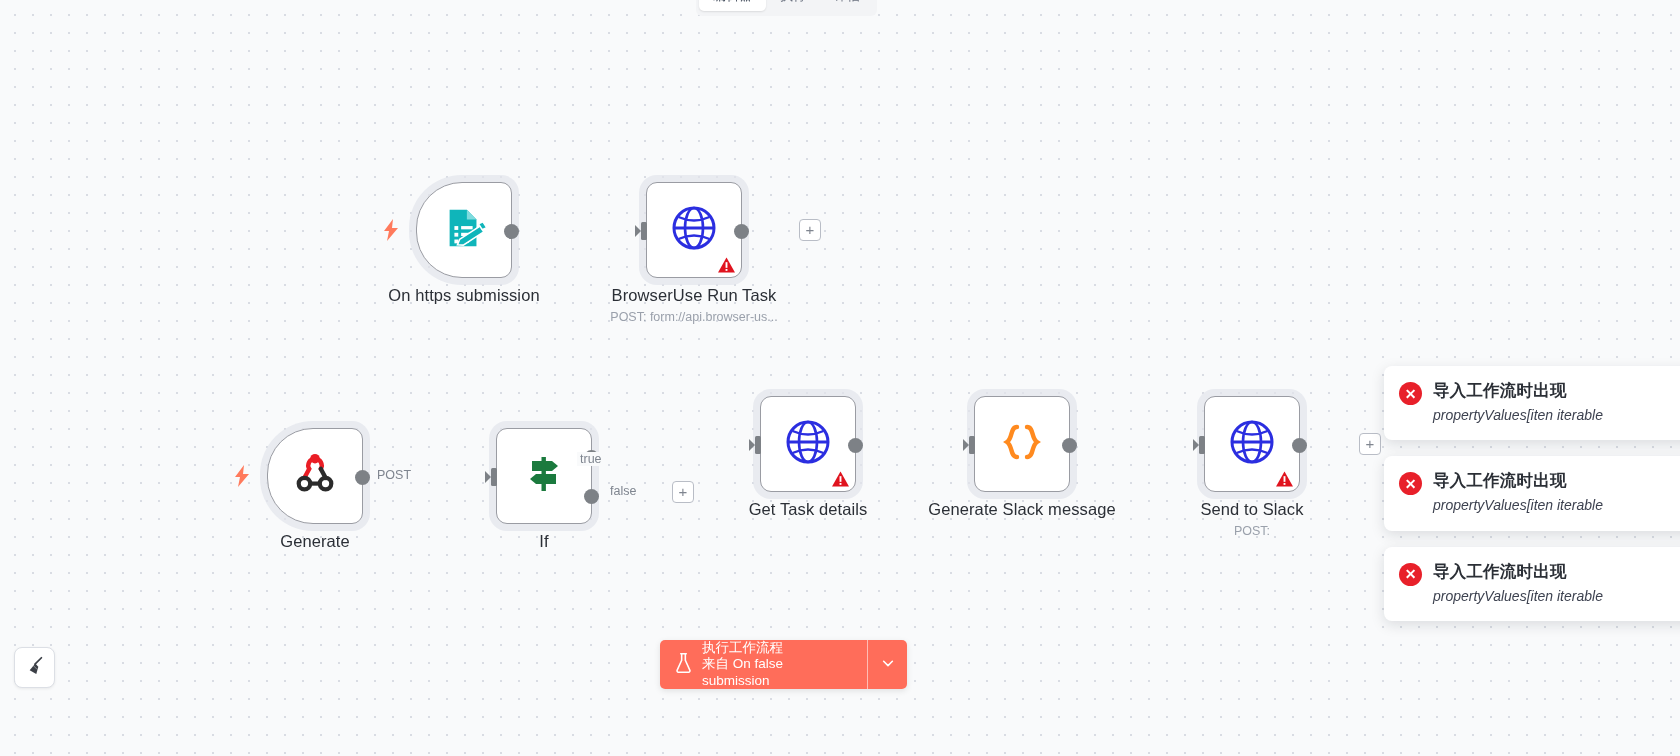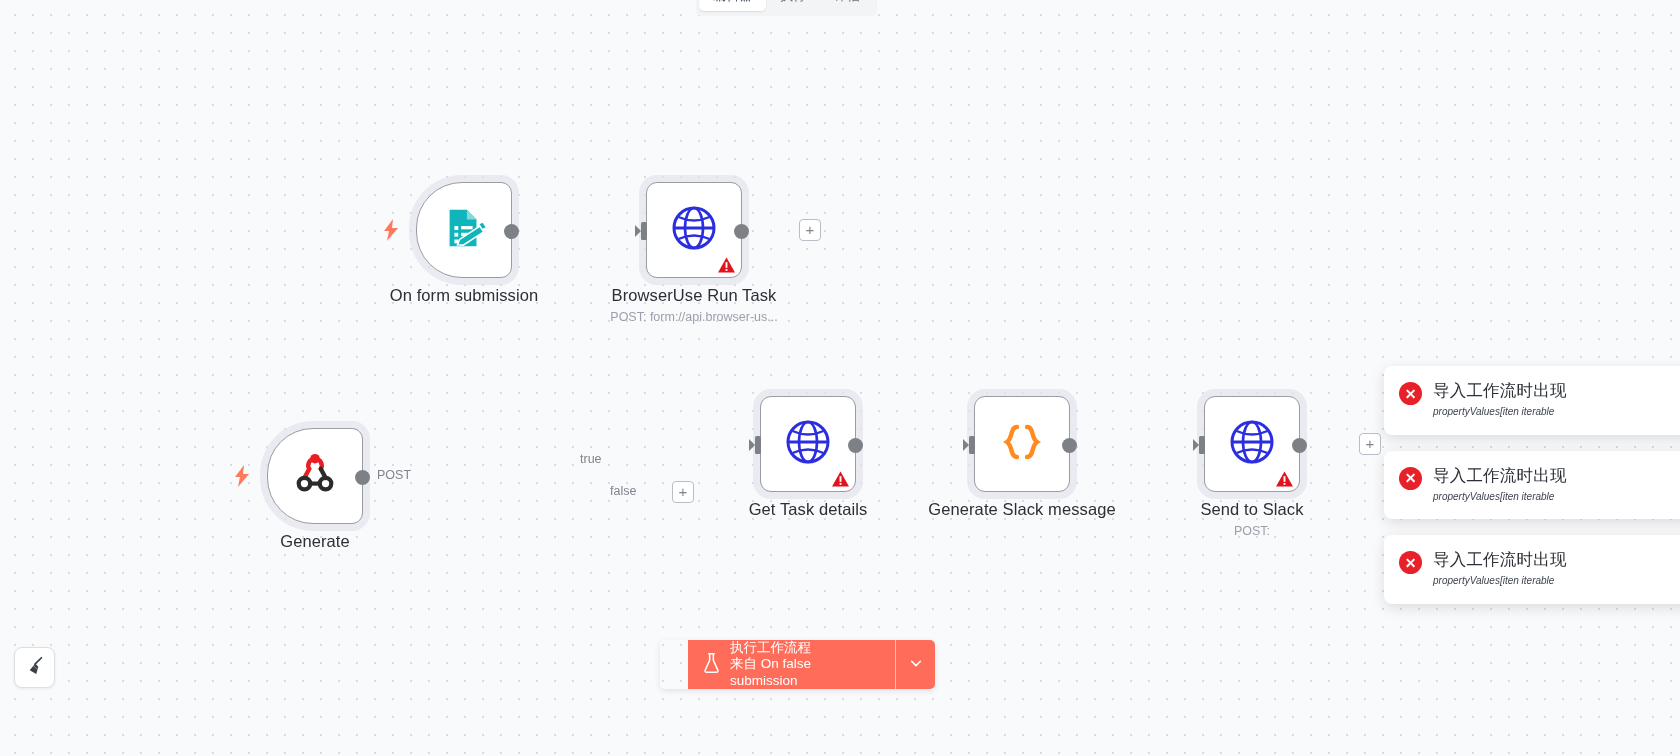--- a/index.html
+++ b/index.html
@@ -102,21 +102,20 @@
     position:absolute; left:660px; top:640px;
     height:49px; display:flex; z-index:30;
     border-radius:5px; overflow:hidden;
     box-shadow:0 2px 6px rgba(0,0,0,.10);
   }
   #execmain {
     background:#ff6d5a; color:#fff;
     display:flex; align-items:center; gap:9px;
     padding:0 18px 0 14px;
     width:207px;
-    margin-left:28px;
   }
   #execmain .txt { line-height:1.22; }
   #execmain .l1 { font-size:13.5px; }
   #execmain .l2 { font-size:13.5px; }
   #execcaret {
     width:40px; background:#ff6d5a; color:#fff;
     display:flex; align-items:center; justify-content:center;
     border-left:1px solid rgba(255,255,255,.55);
   }
 
@@ -144,25 +143,25 @@
     overflow:hidden;
   }
   .toast .xicon {
     flex:0 0 auto; width:23px; height:23px; border-radius:50%;
     background:#e8202a; color:#fff; font-size:14px; font-weight:bold;
     display:flex; align-items:center; justify-content:center;
     margin-top:2px;
   }
   .toast .tbody { min-width:0; }
   .toast .ttitle {
-    font-size:16.5px; font-weight:normal; color:#2b2f36;
+    font-size:16.5px; font-weight:bold; color:#2b2f36;
     white-space:nowrap; letter-spacing:.2px;
   }
   .toast .tmsg {
-    font-size:10px; font-style:italic; color:#3d4250;
+    font-size:14px; font-style:italic; color:#3d4250;
     line-height:1.45; margin-top:3px;
     word-break:break-all;
   }
 </style>
 </head>
 <body>
 
 <div id="canvas">
 
   <svg id="edges">
@@ -203,21 +202,21 @@
           <rect x="14" y="36" width="4" height="4" fill="#fff"></rect>
           <rect x="21" y="36" width="8" height="3.4" fill="#fff"></rect>
           <g transform="translate(22,14) rotate(12)">
             <path d="M2 22 L20 4 l5 5 L7 27 L1 28 z" fill="#0fb5ba" stroke="#fff" stroke-width="1.6"></path>
             <path d="M18 2 l4 -3 l5 5 l-4 3 z" fill="#0fb5ba" stroke="#fff" stroke-width="1.4"></path>
           </g>
         </svg>
       </span>
       <div class="outdot"></div>
     </div>
-    <div class="nlabel">On form submission</div>
+    <div class="nlabel">On https submission</div>
   </div>
 
   <div class="node" style="left:646px; top:182px;">
     <div class="nbox std">
       <span class="inarrow">
         <svg width="12" height="30" viewBox="0 0 12 30">
           <rect x="6" y="6" width="6" height="18" rx="1.5" fill="#7d8186"></rect>
           <path d="M0 9 L6 15 L0 21 z" fill="#7d8186"></path>
         </svg>
       </span>
@@ -262,20 +261,40 @@
           <circle cx="35" cy="34" r="6" fill="none" stroke="#2b2b2b" stroke-width="4.4"></circle>
           <line x1="19" y1="34" x2="29" y2="34" stroke="#2b2b2b" stroke-width="4.4"></line>
         </svg>
       </span>
       <div class="outdot"></div>
     </div>
     <div class="nlabel">Generate</div>
   </div>
   <div class="plabel" style="left:374px; top:468px;">POST</div>
 
+  <div class="node" style="left:496px; top:428px;">
+    <div class="nbox std">
+      <span class="inarrow">
+        <svg width="12" height="30" viewBox="0 0 12 30">
+          <rect x="6" y="6" width="6" height="18" rx="1.5" fill="#7d8186"></rect>
+          <path d="M0 9 L6 15 L0 21 z" fill="#7d8186"></path>
+        </svg>
+      </span>
+      <span>
+        <svg width="48" height="48" viewBox="0 0 48 48">
+          <path d="M12 11 h20 l6 5 -6 5 H12 z" fill="#1b7a3e"></path>
+          <path d="M36 24 H16 l-6 5 6 5 h20 z" fill="#1b7a3e"></path>
+          <rect x="21.5" y="7" width="4.4" height="34" fill="#1b7a3e"></rect>
+        </svg>
+      </span>
+      <div class="outdot t"></div>
+      <div class="outdot f"></div>
+    </div>
+    <div class="nlabel">If</div>
+  </div>
   <div class="plabel" style="left:577px; top:452px;">true</div>
   <div class="plabel" style="left:607px; top:484px;">false</div>
   <div class="plus" style="left:672px; top:481px;">+</div>
 
   <div class="node" style="left:974px; top:396px;">
     <div class="nbox std">
       <span class="inarrow">
         <svg width="12" height="30" viewBox="0 0 12 30">
           <rect x="6" y="6" width="6" height="18" rx="1.5" fill="#7d8186"></rect>
           <path d="M0 9 L6 15 L0 21 z" fill="#7d8186"></path>

